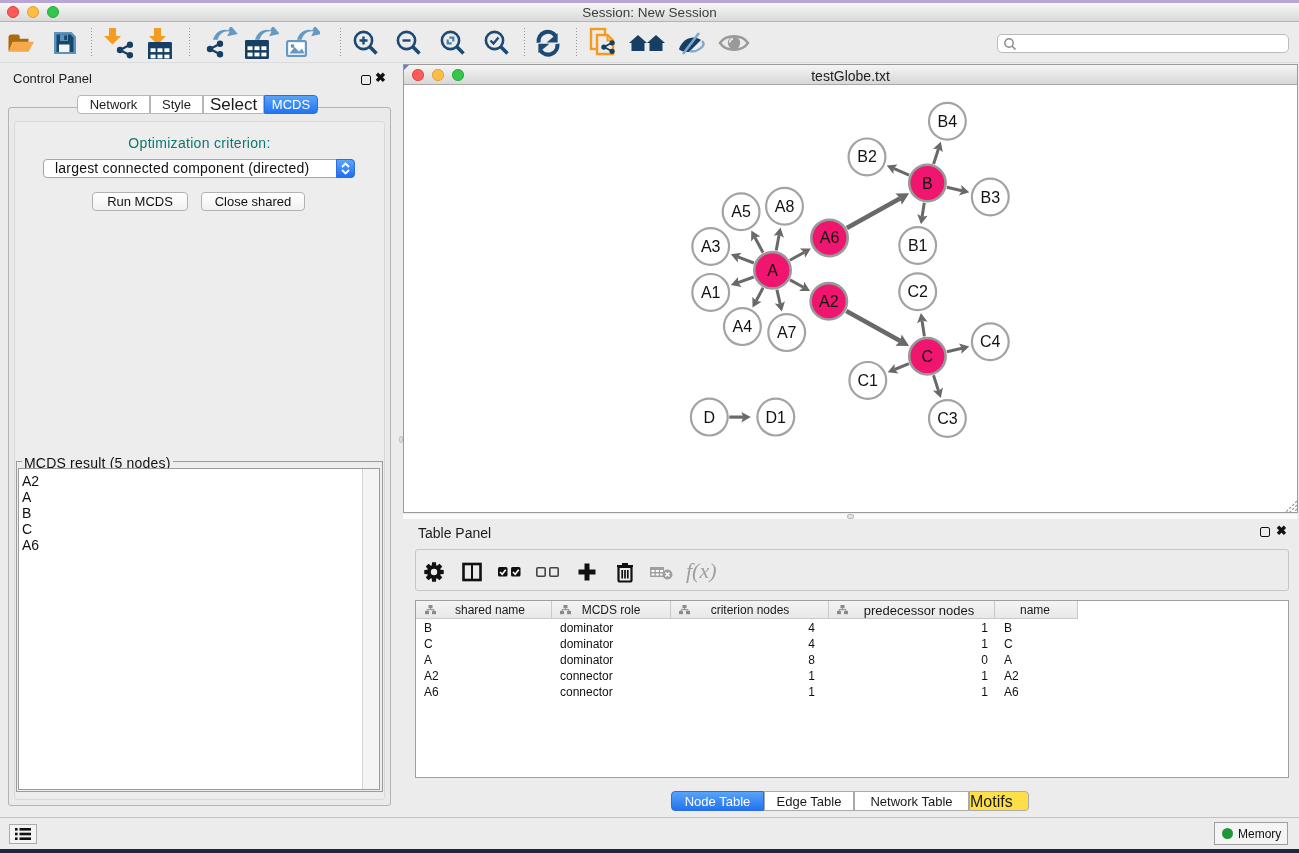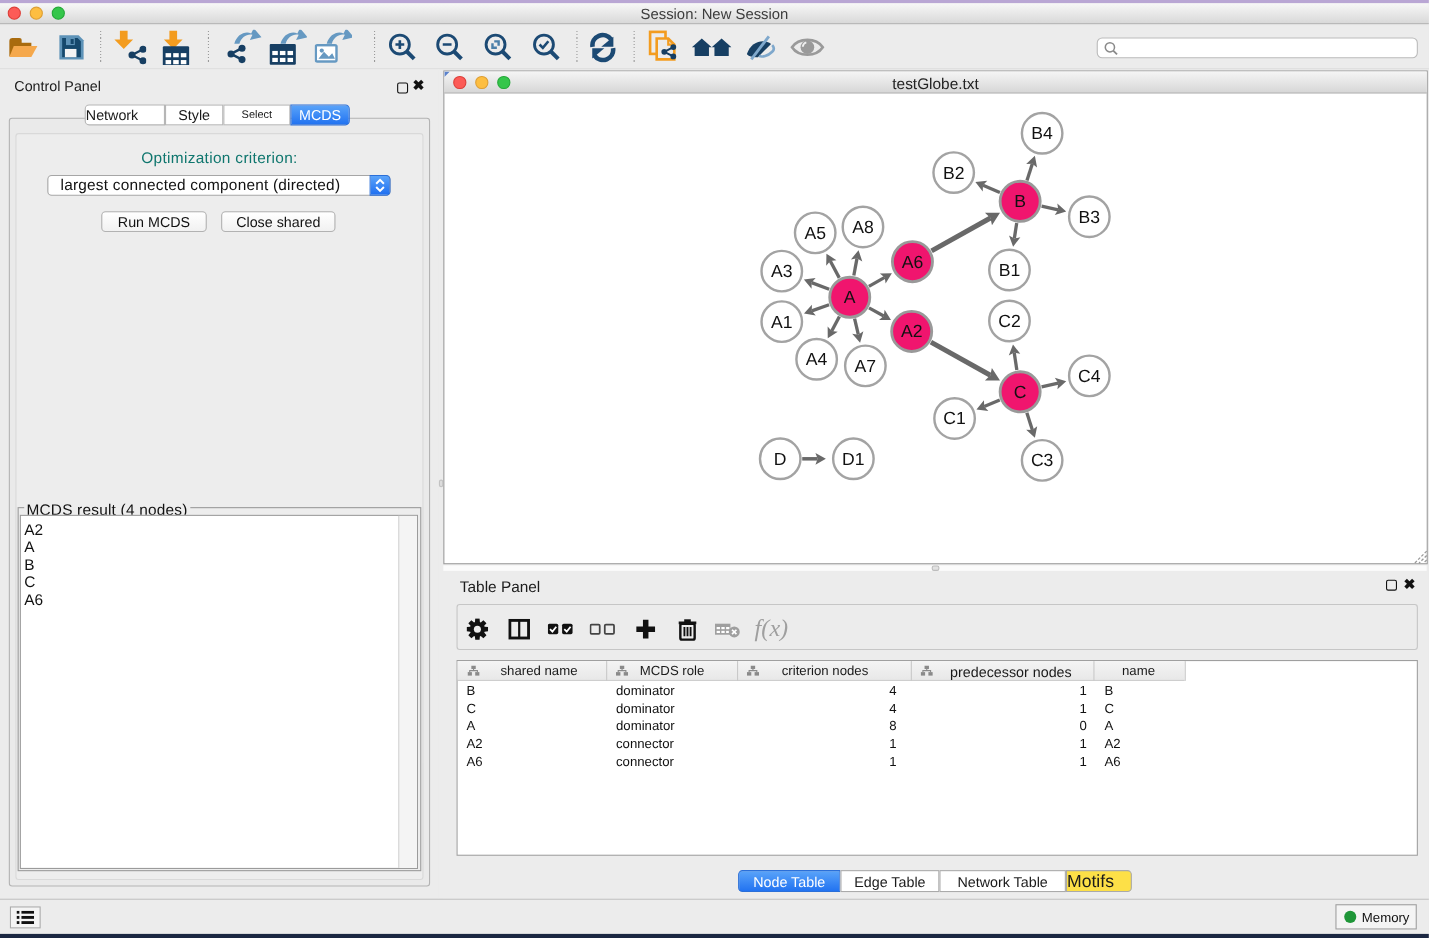--- a/index.html
+++ b/index.html
@@ -146,36 +146,36 @@
 <svg class="abs" style="left:1003px;top:36.5px" width="14" height="14" viewBox="0 0 14 14">
     <circle cx="6" cy="6" r="4.2" fill="none" stroke="#8a8a8a" stroke-width="1.4"></circle>
     <line x1="9" y1="9" x2="12.5" y2="12.5" stroke="#8a8a8a" stroke-width="1.6"></line>
   </svg>
 <div class="abs" style="left:0;top:63px;width:399px;height:754px;background:#ececec"></div>
 <div class="abs" style="left:13px;top:71px;font-size:13px;color:#1c1c1c">Control Panel</div>
 <div class="abs" style="left:360.5px;top:74.5px;width:10px;height:10px;border:1.6px solid #111;border-radius:2px"></div>
 <div class="abs" style="left:375px;top:70px;font-size:13px;font-weight:bold;color:#111">✖</div>
 <div class="abs" style="left:8px;top:107px;width:383px;height:699px;background:#eaeaea;border:1px solid #b3b3b3;border-radius:3px"></div>
 <div class="abs" style="left:14px;top:121px;width:371px;height:679px;background:#ededed;border:1px solid #d9d9d9;border-radius:3px"></div>
-<div class="abs" style="left:77px;top:95px;width:73px;height:19px;background:#fff;color:#1a1a1a;border:1px solid #b6b6b6;border-radius:4px 0 0 4px;font-size:13px;text-align:left;line-height:18px">Network</div>
+<div class="abs" style="left:77px;top:95px;width:73px;height:19px;background:#fff;color:#1a1a1a;border:1px solid #b6b6b6;border-radius:4px 0 0 4px;font-size:13px;text-align:center;line-height:18px">Network</div>
 <div class="abs" style="left:150px;top:95px;width:53px;height:19px;background:#fff;color:#1a1a1a;border:1px solid #b6b6b6;font-size:13px;text-align:center;line-height:18px">Style</div>
-<div class="abs" style="left:203px;top:95px;width:61px;height:19px;background:#fff;color:#1a1a1a;border:1px solid #b6b6b6;font-size:10px;text-align:center;line-height:18px">Select</div>
+<div class="abs" style="left:203px;top:95px;width:61px;height:19px;background:#fff;color:#1a1a1a;border:1px solid #b6b6b6;font-size:17px;text-align:center;line-height:18px">Select</div>
 <div class="abs" style="left:264px;top:95px;width:54px;height:19px;background:linear-gradient(#59a3f9,#2273f1);color:#fff;border:1px solid #2b6fd8;border-radius:0 4px 4px 0;font-size:13px;text-align:center;line-height:18px">MCDS</div>
 <div class="abs" style="left:0;top:135px;width:399px;text-align:center;font-size:14px;letter-spacing:0.3px;color:#0f766e">Optimization criterion:</div>
 <div class="abs" style="left:43px;top:159px;width:312px;height:19px;background:#fff;border:1px solid #a6a6a6;border-radius:4px"></div>
 <div class="abs" style="left:55px;top:160px;font-size:14px;letter-spacing:0.2px;color:#111">largest connected component (directed)</div>
 <div class="abs" style="left:336px;top:159px;width:19px;height:19px;background:linear-gradient(#5ba4fa,#1f6ff0);border:1px solid #2b6fd8;border-radius:0 4px 4px 0"></div>
 <svg class="abs" style="left:339px;top:161px" width="13" height="15" viewBox="0 0 13 15">
     <path d="M3 6 L6.5 2.5 L10 6" fill="none" stroke="#fff" stroke-width="1.8"></path>
     <path d="M3 9 L6.5 12.5 L10 9" fill="none" stroke="#fff" stroke-width="1.8"></path>
   </svg>
 <div class="abs" style="left:92px;top:192px;width:96px;height:19px;background:linear-gradient(#ffffff,#f1f1f1);border:1px solid #b2b2b2;border-radius:4px;font-size:13px;text-align:center;line-height:17px;color:#111">Run MCDS</div>
 <div class="abs" style="left:201px;top:192px;width:104px;height:19px;background:linear-gradient(#ffffff,#f1f1f1);border:1px solid #b2b2b2;border-radius:4px;font-size:13px;text-align:center;line-height:17px;color:#111">Close shared</div>
 <div class="abs" style="left:16px;top:461px;width:367px;height:331px;border:1px solid #9b9b9b"></div>
-<div class="abs" style="left:22px;top:455px;background:#ededed;padding:0 2px;font-size:14px;letter-spacing:0.2px;color:#111">MCDS result (4 nodes)</div>
+<div class="abs" style="left:22px;top:455px;background:#ededed;padding:0 2px;font-size:14px;letter-spacing:0.2px;color:#111">MCDS result (5 nodes)</div>
 <div class="abs" style="left:18px;top:468px;width:362px;height:322px;background:#fff;border:1px solid #9b9b9b"></div>
 <div class="abs" style="left:362px;top:469px;width:17px;height:320px;background:#f4f4f4;border-left:1px solid #d4d4d4"></div>
 <div class="abs" style="left:22px;top:473px;font-size:14px;color:#111">A2</div>
 <div class="abs" style="left:22px;top:489px;font-size:14px;color:#111">A</div>
 <div class="abs" style="left:22px;top:505px;font-size:14px;color:#111">B</div>
 <div class="abs" style="left:22px;top:521px;font-size:14px;color:#111">C</div>
 <div class="abs" style="left:22px;top:537px;font-size:14px;color:#111">A6</div>
 <div class="abs" style="left:399px;top:63px;width:4px;height:754px;background:#ececec"></div>
 <div class="abs" style="left:399px;top:436px;width:4px;height:7px;background:#dcdcdc;border:1px solid #c2c2c2;border-radius:2px"></div>
 <div class="abs" style="left:403px;top:514px;width:894px;height:5px;background:#fbfbfb"></div>

